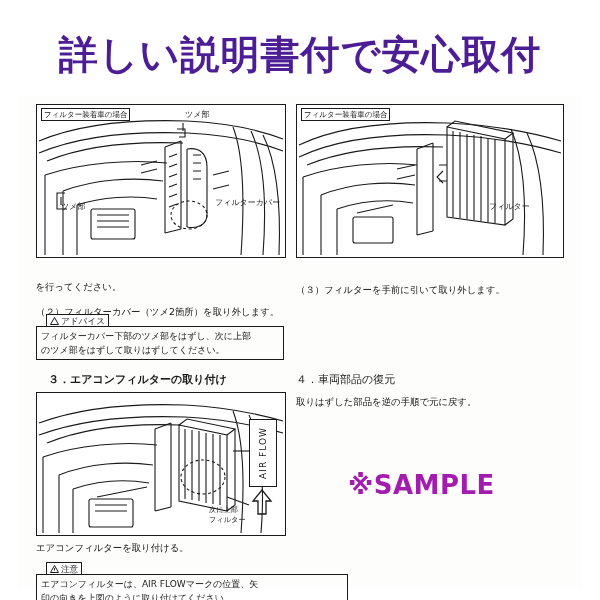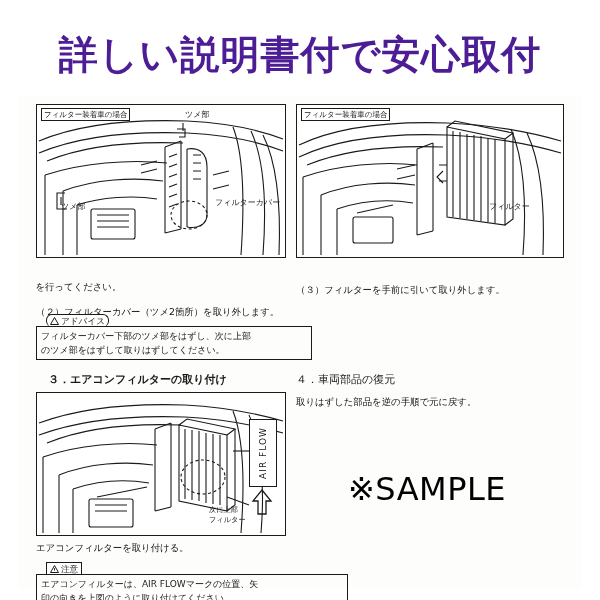--- a/index.html
+++ b/index.html
@@ -108,24 +108,24 @@
     position: absolute;
     font-size: 11px;
     line-height: 15px;
     font-weight: 400;
     white-space: nowrap;
   }
 
   .sample {
     position: absolute;
     font-family: "DejaVu Sans", sans-serif;
-    font-weight: 400;
-    font-size: 32px;
+    font-weight: 700;
+    font-size: 26px;
     letter-spacing: 0.5px;
-    color: #000000;
+    color: #a21caf;
     white-space: nowrap;
   }
 
   
   .airflow {
     position: absolute;
     border: 1.5px solid #1a1a1a;
     background: #fff;
     width: 26px;
     height: 66px;
@@ -240,26 +240,26 @@
           <rect x="56" y="112" width="40" height="26" rx="2"></rect>
         </g>
       </svg>
       <div class="panel-label">フィルター装着車の場合</div>
       <div class="cap" style="left:192px; top:96px;">フィルター</div>
     </div>
 
     <div class="txt" style="left:8px; top:183px;">　を行ってください。</div>
     <div class="txt" style="left:18px; top:208px;">（２）フィルターカバー（ツメ2箇所）を取り外します。</div>
 
-    <div class="notehdr" style="left:28px; top:218px;border-radius:6px;">
+    <div class="notehdr" style="left:28px; top:218px;">
       <svg width="9" height="8" viewBox="0 0 9 8" style="display:inline-block;vertical-align:-1px;margin-right:2px;">
         <path d="M4.5,0.5 L8.5,7.5 L0.5,7.5 Z" fill="none" stroke="#1a1a1a" stroke-width="1"></path>
       </svg><span>アドバイス</span>
     </div>
-    <div class="notebox" style="left:18px; top:230px; width:276px; height:34px;">フィルターカバー下部のツメ部をはずし、次に上部
+    <div class="notebox" style="left:18px; top:230px; width:248px; height:34px;">フィルターカバー下部のツメ部をはずし、次に上部
 のツメ部をはずして取りはずしてください。</div>
 
     <div class="txt" style="left:278px; top:186px;">（３）フィルターを手前に引いて取り外します。</div>
 
     <div class="sectitle" style="left:30px; top:276px;font-weight:bold;">３．エアコンフィルターの取り付け</div>
 
     <div class="panel" style="left:18px; top:296px; width:248px; height:142px;">
       <svg width="248" height="142" viewBox="0 0 248 142">
         <g fill="none" stroke="#1a1a1a" stroke-width="1.1">
           <path d="M2,30 C40,16 90,10 148,12 C188,14 218,20 246,28"></path>

